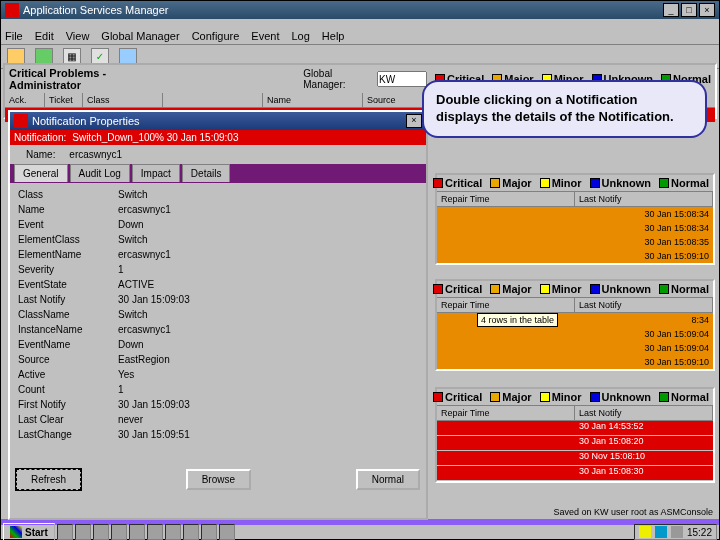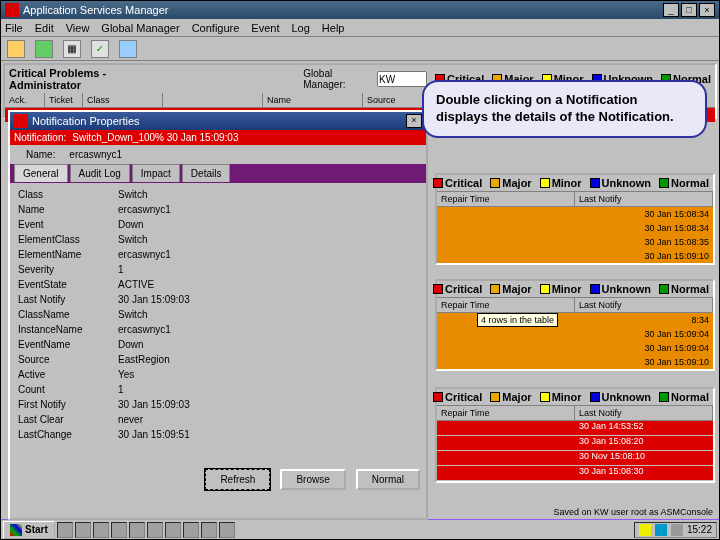--- a/index.html
+++ b/index.html
@@ -2,21 +2,21 @@
 <html><head>
 <meta charset="utf-8">
 <style>
 * { box-sizing: border-box; margin: 0; padding: 0; font-family: Arial, sans-serif; }
 body { width: 720px; height: 540px; overflow: hidden; background: #c0c0c0; font-size: 10px; position: relative; }
 .main-window { position: absolute; top: 0; left: 0; width: 720px; height: 540px; background: #c0c0c0; border: 1px solid #000; }
 .titlebar { height: 18px; background: linear-gradient(#4a6a8a,#2a4a6a); color: #fff; display: flex; align-items: center; padding: 0 4px; font-size: 11px; }
 .titlebar .icon { width: 14px; height: 14px; background: #d00; margin-right: 4px; }
 .win-controls { margin-left: auto; display: flex; gap: 2px; }
 .win-controls span { width: 16px; height: 14px; background: #c0c0c0; border: 1px solid #000; display: inline-flex; align-items: center; justify-content: center; font-size: 9px; color: #000; }
-.menubar { height: 18px; background: #c0c0c0; display: flex; align-items: center; padding: 0 4px; gap: 12px; border-bottom: 1px solid #808080; }
+.menubar { height: 18px; background: #c0c0c0; display: flex; align-items: center; padding: 0 4px; gap: 12px; border-bottom: 1px solid #808080; margin-top: 8px; }
 .menubar span { font-size: 11px; cursor: default; }
 .toolbar { height: 24px; background: #c0c0c0; display: flex; align-items: center; padding: 0 6px; gap: 10px; border-bottom: 1px solid #808080; }
 .tb-btn { width: 18px; height: 18px; border: 1px solid #808080; background: #e0e0e0; display: inline-flex; align-items: center; justify-content: center; }
 .panel { border: 2px inset #fff; margin: 2px; background: #c0c0c0; }
 .panel-hdr { display: flex; align-items: center; padding: 2px 4px; gap: 8px; }
 .panel-hdr .title { font-size: 11px; font-weight: bold; }
 .gm-row { display: flex; align-items: center; gap: 4px; }
 .gm-row input { height: 16px; width: 50px; font-size: 10px; }
 .legend { display: flex; gap: 8px; margin-left: auto; align-items: center; }
 .leg-item { display: flex; align-items: center; gap: 2px; font-size: 11px; font-weight: bold; }
@@ -40,26 +40,26 @@
 .dlg-title .icon { width: 14px; height: 14px; background: #d00; margin-right: 4px; }
 .dlg-title .close { margin-left: auto; width: 16px; height: 14px; background: #c0c0c0; border: 1px solid #000; text-align: center; color: #000; font-size: 9px; }
 .notif-red { background: #d00; color: #fff; padding: 2px 4px; font-size: 10px; display: flex; gap: 6px; }
 .name-row { padding: 4px 6px; font-size: 10px; margin-left: 10px; }
 .tabs { display: flex; border-bottom: 1px solid #701a75; background: #701a75; padding-left: 4px; }
 .tab { padding: 3px 8px; font-size: 10px; border: 1px solid #808080; border-bottom: none; background: #c0c0c0; margin-right: 2px; }
 .tab.active { background: #d8d8d8; }
 .props { padding: 4px 8px; height: 280px; overflow: hidden; }
 .prop-row { display: flex; padding: 2px 0; font-size: 10px; }
 .prop-row .k { width: 100px; }
-.dlg-btns { display: flex; justify-content: flex-end; gap: 10px; padding: 6px; }
+.dlg-btns { display: flex; justify-content: space-between; gap: 10px; padding: 6px; }
 .btn { padding: 3px 14px; font-size: 10px; border: 2px outset #fff; background: #c0c0c0; }
 .btn.focus { border: 1px dashed #000; outline: 1px solid #000; }
 .main-content { position: absolute; top: 60px; left: 0; right: 0; bottom: 20px; }
 .saved { position: absolute; right: 6px; bottom: 22px; font-size: 9px; }
-.taskbar { position: absolute; bottom: 0; left: 0; right: 0; height: 20px; background: #c0c0c0; border-top: 1px solid #8b5cf6; display: flex; align-items: center; padding: 0 2px; gap: 2px; }
+.taskbar { position: absolute; bottom: 0; left: 0; right: 0; height: 20px; background: #c0c0c0; border-top: 6px solid #8b5cf6; display: flex; align-items: center; padding: 0 2px; gap: 2px; }
 .start { padding: 2px 6px; border: 1px outset #fff; font-size: 10px; font-weight: bold; display: flex; align-items: center; gap: 3px; }
 .start .w { width: 12px; height: 12px; background: linear-gradient(45deg,#d00,#0a0,#00d,#ee0); }
 .task-btn { width: 16px; height: 16px; border: 1px inset #808080; background: #a0a0a0; }
 .tray { margin-left: auto; display: flex; align-items: center; gap: 4px; border: 1px inset #808080; padding: 1px 4px; font-size: 10px; }
 .tray-ico { width: 12px; height: 12px; }
 </style>
 </head>
 <body>
 
 <div class="main-window">

